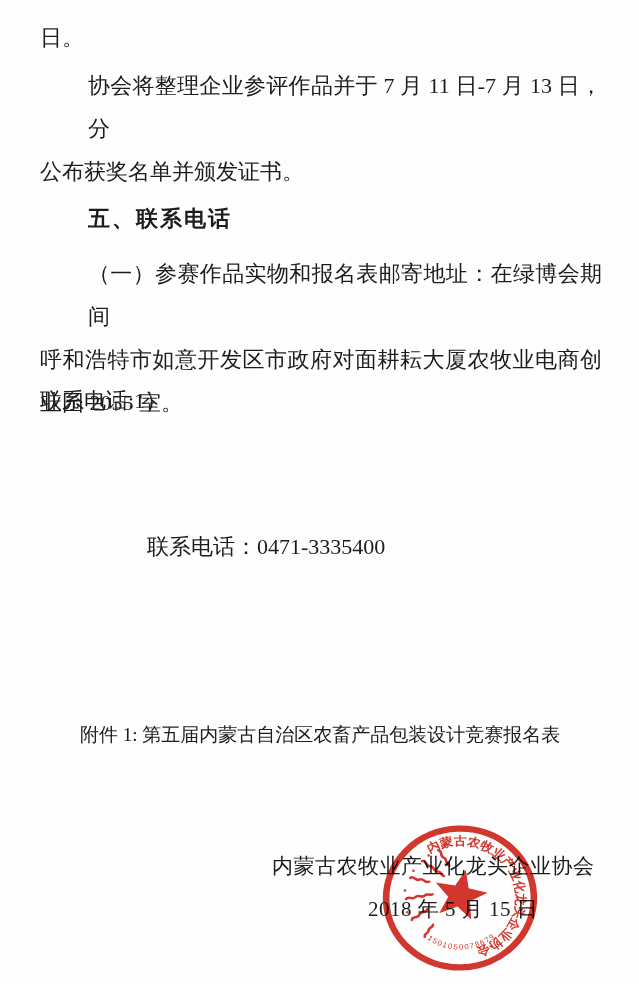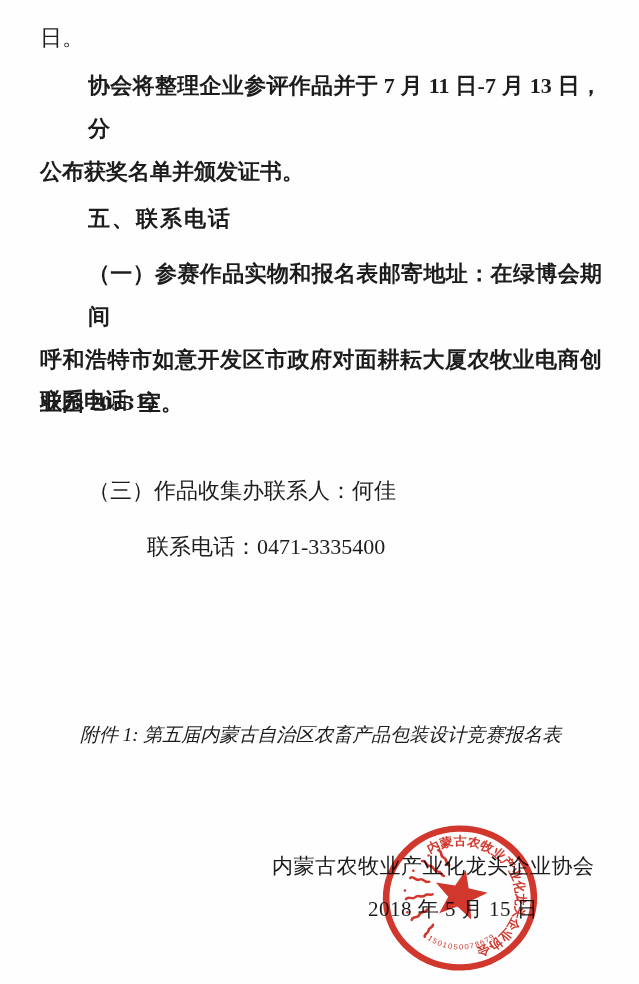--- a/index.html
+++ b/index.html
@@ -8,31 +8,30 @@
     width:639px;height:984px;
     background:#fefefe;
     overflow:hidden;
     font-family:"Liberation Serif","DejaVu Serif",serif;
     color:#1c1c1c;
   }
   .para{
     position:absolute;left:40px;width:562px;
     font-size:22px;line-height:43px;
     color:#1c1c1c;
-    font-weight:bold;
   }
   .jline{text-align:justify;text-align-last:justify;}
   .jline.first{padding-left:48px;}
   .lastline{text-align:right;text-align-last:left;}
   .ln{
     position:absolute;font-size:22px;line-height:1.25;
     white-space:pre;color:#1c1c1c;
   }
   .heading{font-weight:bold;letter-spacing:2px;}
-  .attachment{font-size:19px;font-style:italic;}
+  .attachment{font-size:19px;}
   .sig{font-size:21px;letter-spacing:0.5px;}
   .stamp{
     position:absolute;left:377px;top:820px;
     width:166px;height:156px;
     mix-blend-mode:multiply;opacity:0.94;
     transform:rotate(-2deg);
   }
   .stamp svg{width:100%;height:100%;}
 </style>
 </head>
@@ -52,21 +51,20 @@
   <div class="para" style="top:252px">
     <div class="jline first">（一）参赛作品实物和报名表邮寄地址：在绿博会期间</div>
     <div class="jline">呼和浩特市如意开发区市政府对面耕耘大厦农牧业电商创</div>
     <div class="lastline">业园 2055 室。</div>
   </div>
 
   <div class="para" style="top:379px">
     <div class="lastline">联系电话:1）</div>
   </div>
 
-  <div class="ln" style="left:88px;top:477px">（三）作品收集办联系人：何佳</div>
 
   <div class="ln" style="left:147px;top:533px">联系电话：0471-3335400</div>
 
   <div class="ln attachment" style="left:80px;top:723px">附件 1: 第五届内蒙古自治区农畜产品包装设计竞赛报名表</div>
 
   <div class="ln sig" style="left:272px;top:853px">内蒙古农牧业产业化龙头企业协会</div>
   <div class="ln sig" style="left:368px;top:896px">2018 年 5 月 15 日</div>
 
   <div class="stamp">
     <svg viewBox="0 0 200 200" preserveAspectRatio="none" xmlns="http://www.w3.org/2000/svg">

